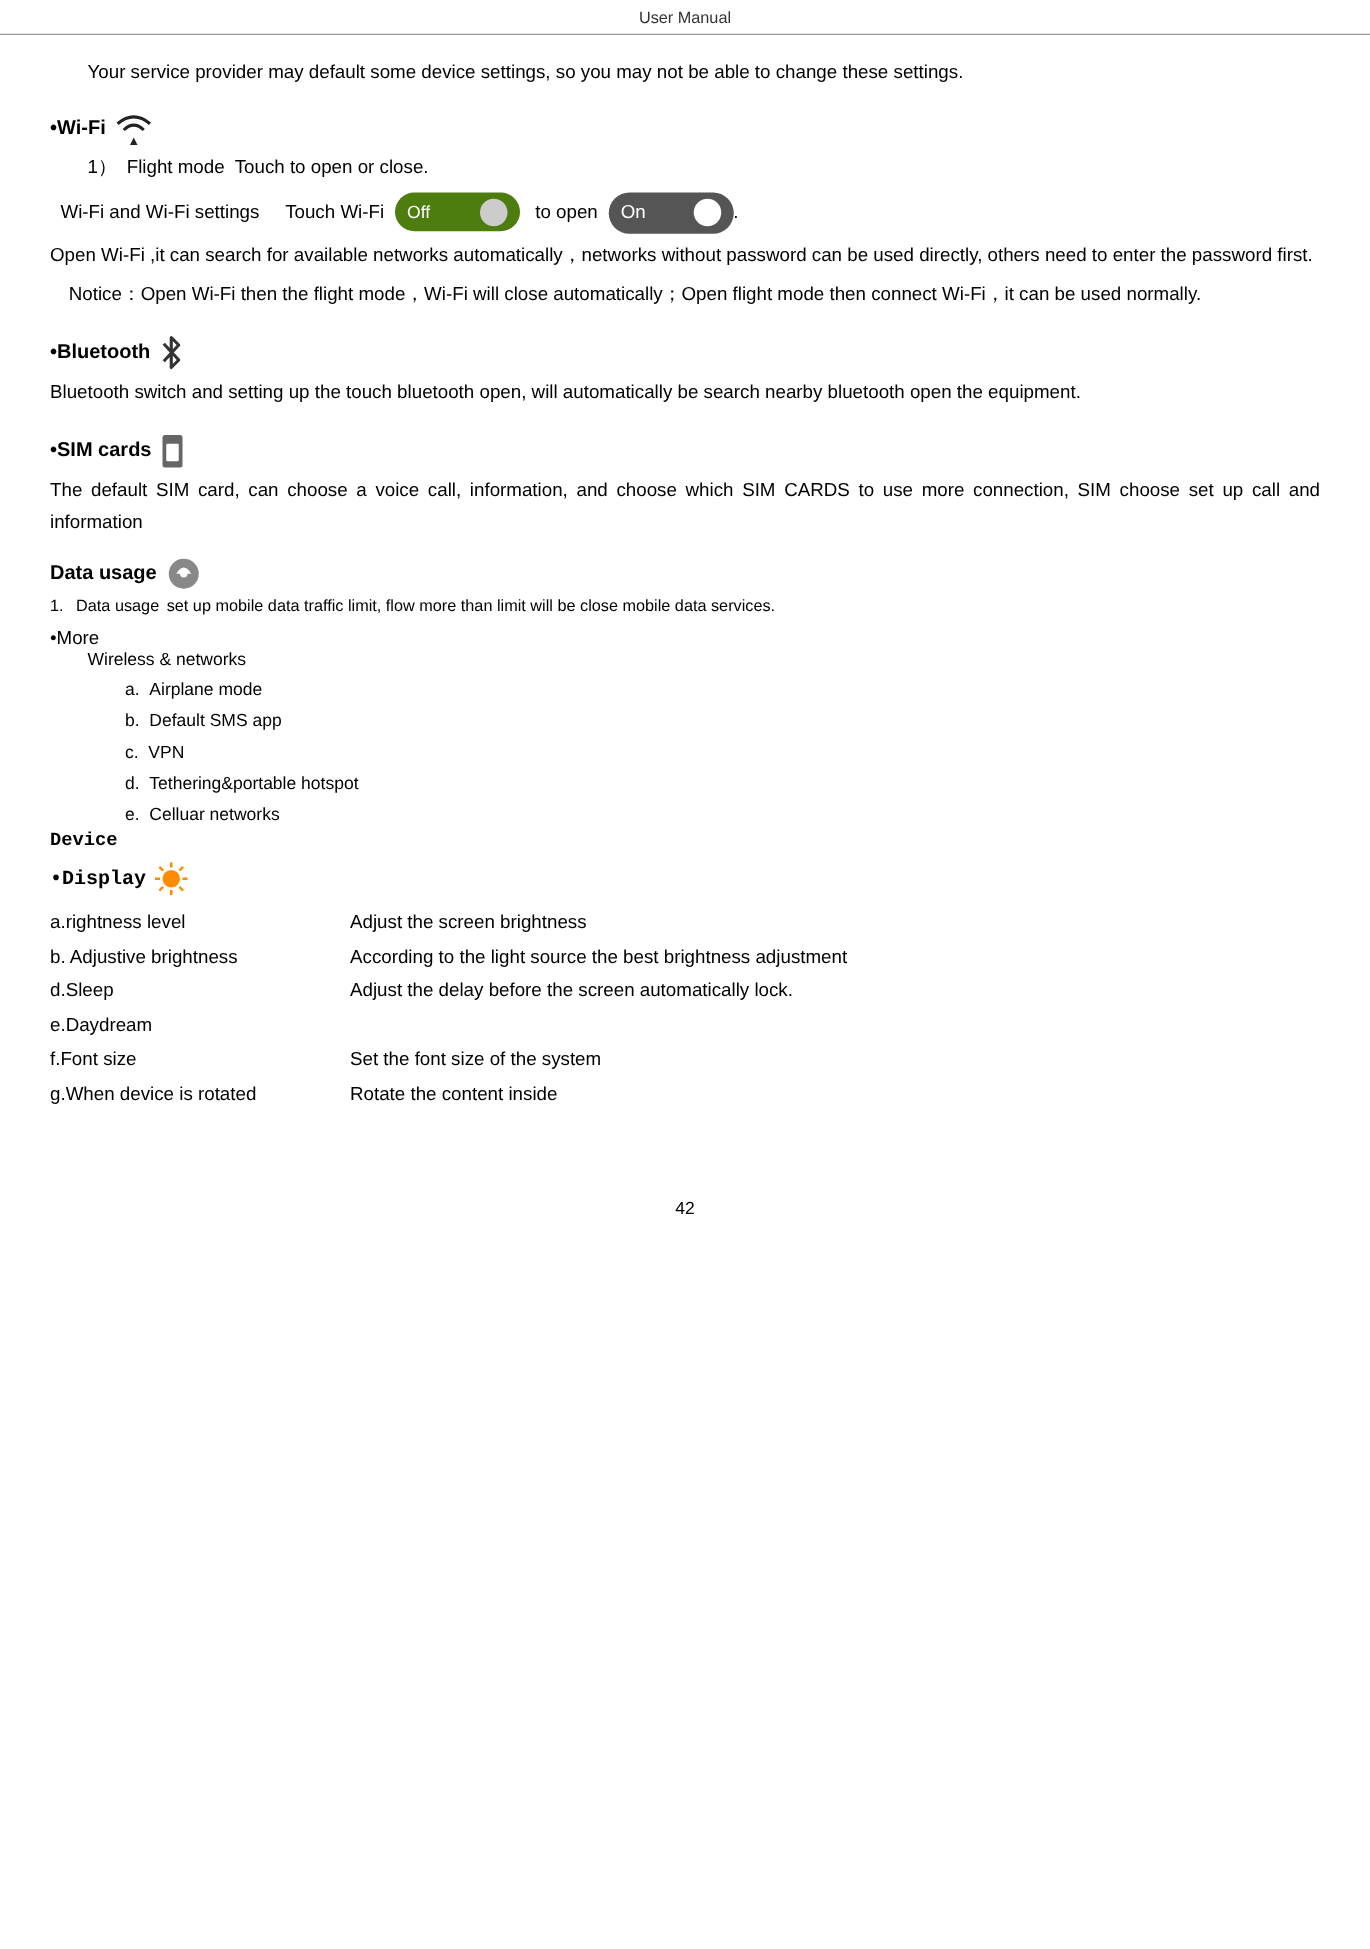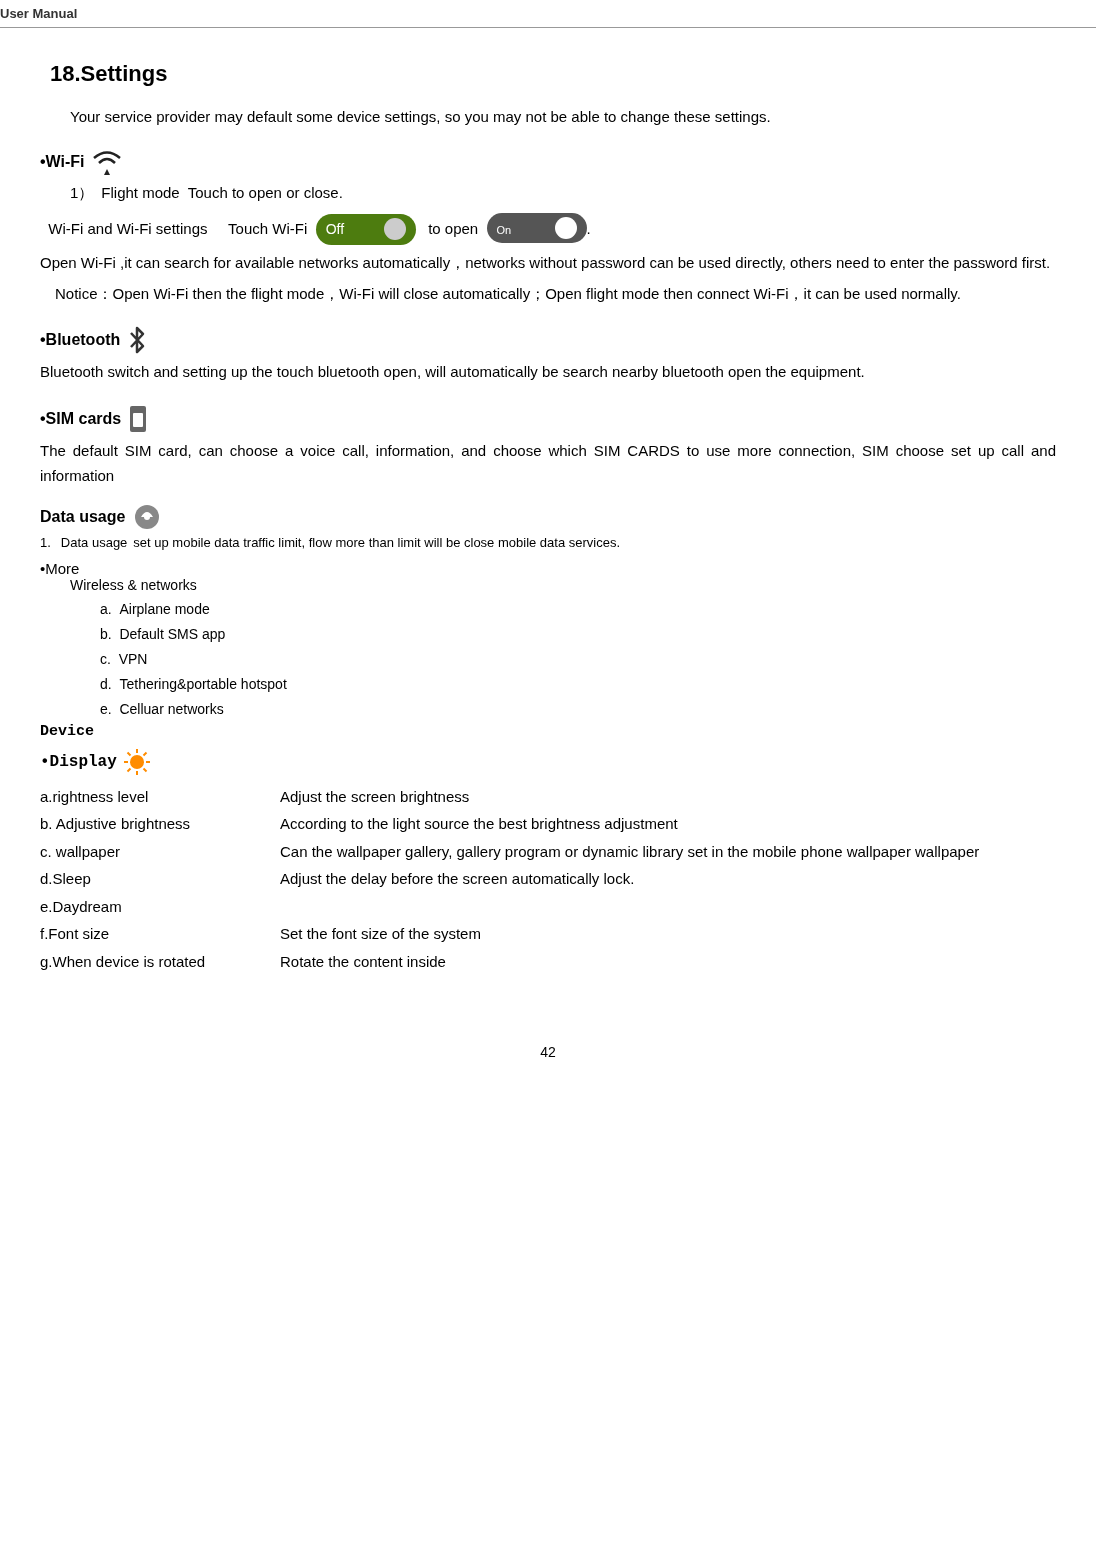--- a/index.html
+++ b/index.html
@@ -7,26 +7,26 @@
       width: 1096px;
       min-height: 1559px;
       background: #ffffff;
       font-family: Arial, sans-serif;
       font-size: 15px;
       color: #000000;
       position: relative;
     }
 
     .page-header {
+      text-align: center;
       font-size: 13px;
       color: #333;
       border-bottom: 1px solid #999;
       padding: 6px 0;
-      margin-bottom: 23px;
-      font-weight: bold;
+      margin-bottom: 8px;
     }
 
     .content {
       padding: 10px 40px 40px 40px;
     }
 
     .chapter-title {
       font-size: 22px;
       font-weight: bold;
       margin-bottom: 18px;
@@ -84,26 +84,26 @@
     .toggle-off .toggle-circle {
       width: 22px;
       height: 22px;
       background: #ccc;
       border-radius: 50%;
       display: inline-block;
     }
 
     .toggle-on {
       display: inline-flex;
-      align-items: flex-end;
+      align-items: center;
       background: #555;
       border-radius: 20px;
       padding: 4px 10px;
       color: white;
-      font-size: 11px;
+      font-size: 15px;
       min-width: 100px;
       justify-content: space-between;
       gap: 8px;
     }
 
     .toggle-on .toggle-circle {
       width: 22px;
       height: 22px;
       background: white;
       border-radius: 50%;
@@ -198,21 +198,20 @@
   </style>
 </head>
 <body>
 
 <div class="page-header">
   <span>User    Manual</span>
 </div>
 
 <div class="content">
 
-  <div class="chapter-title">18.Settings</div>
 
   <div class="intro-text">Your service provider may default some device settings, so you may not be able to change these settings.</div>
 
 
   <div class="bullet-heading">
     <span class="bullet-dot">•Wi-Fi</span>
 
     <svg width="32" height="26" viewBox="0 0 32 26">
       <path d="M16 20 L19 26 L13 26 Z" fill="#222"></path>
       <path d="M8 14 Q16 6 24 14" fill="none" stroke="#222" stroke-width="2.5"></path>
@@ -317,24 +316,20 @@
       <div class="display-row">
         <div class="left-col">a.rightness level</div>
         <div class="right-col">Adjust the screen brightness</div>
       </div>
 
       <div class="display-row">
         <div class="left-col">b. Adjustive brightness</div>
         <div class="right-col">According to the light source the best brightness adjustment</div>
       </div>
 
-      <div class="display-row">
-        <div class="left-col">c. wallpaper</div>
-        <div class="right-col">Can the wallpaper gallery, gallery program or dynamic library set in the mobile phone wallpaper wallpaper</div>
-      </div>
 
       <div class="display-row">
         <div class="left-col">d.Sleep</div>
         <div class="right-col">Adjust the delay before the screen automatically lock.</div>
       </div>
 
       <div class="display-row">
         <div class="left-col">e.Daydream</div>
         <div class="right-col"></div>
       </div>

